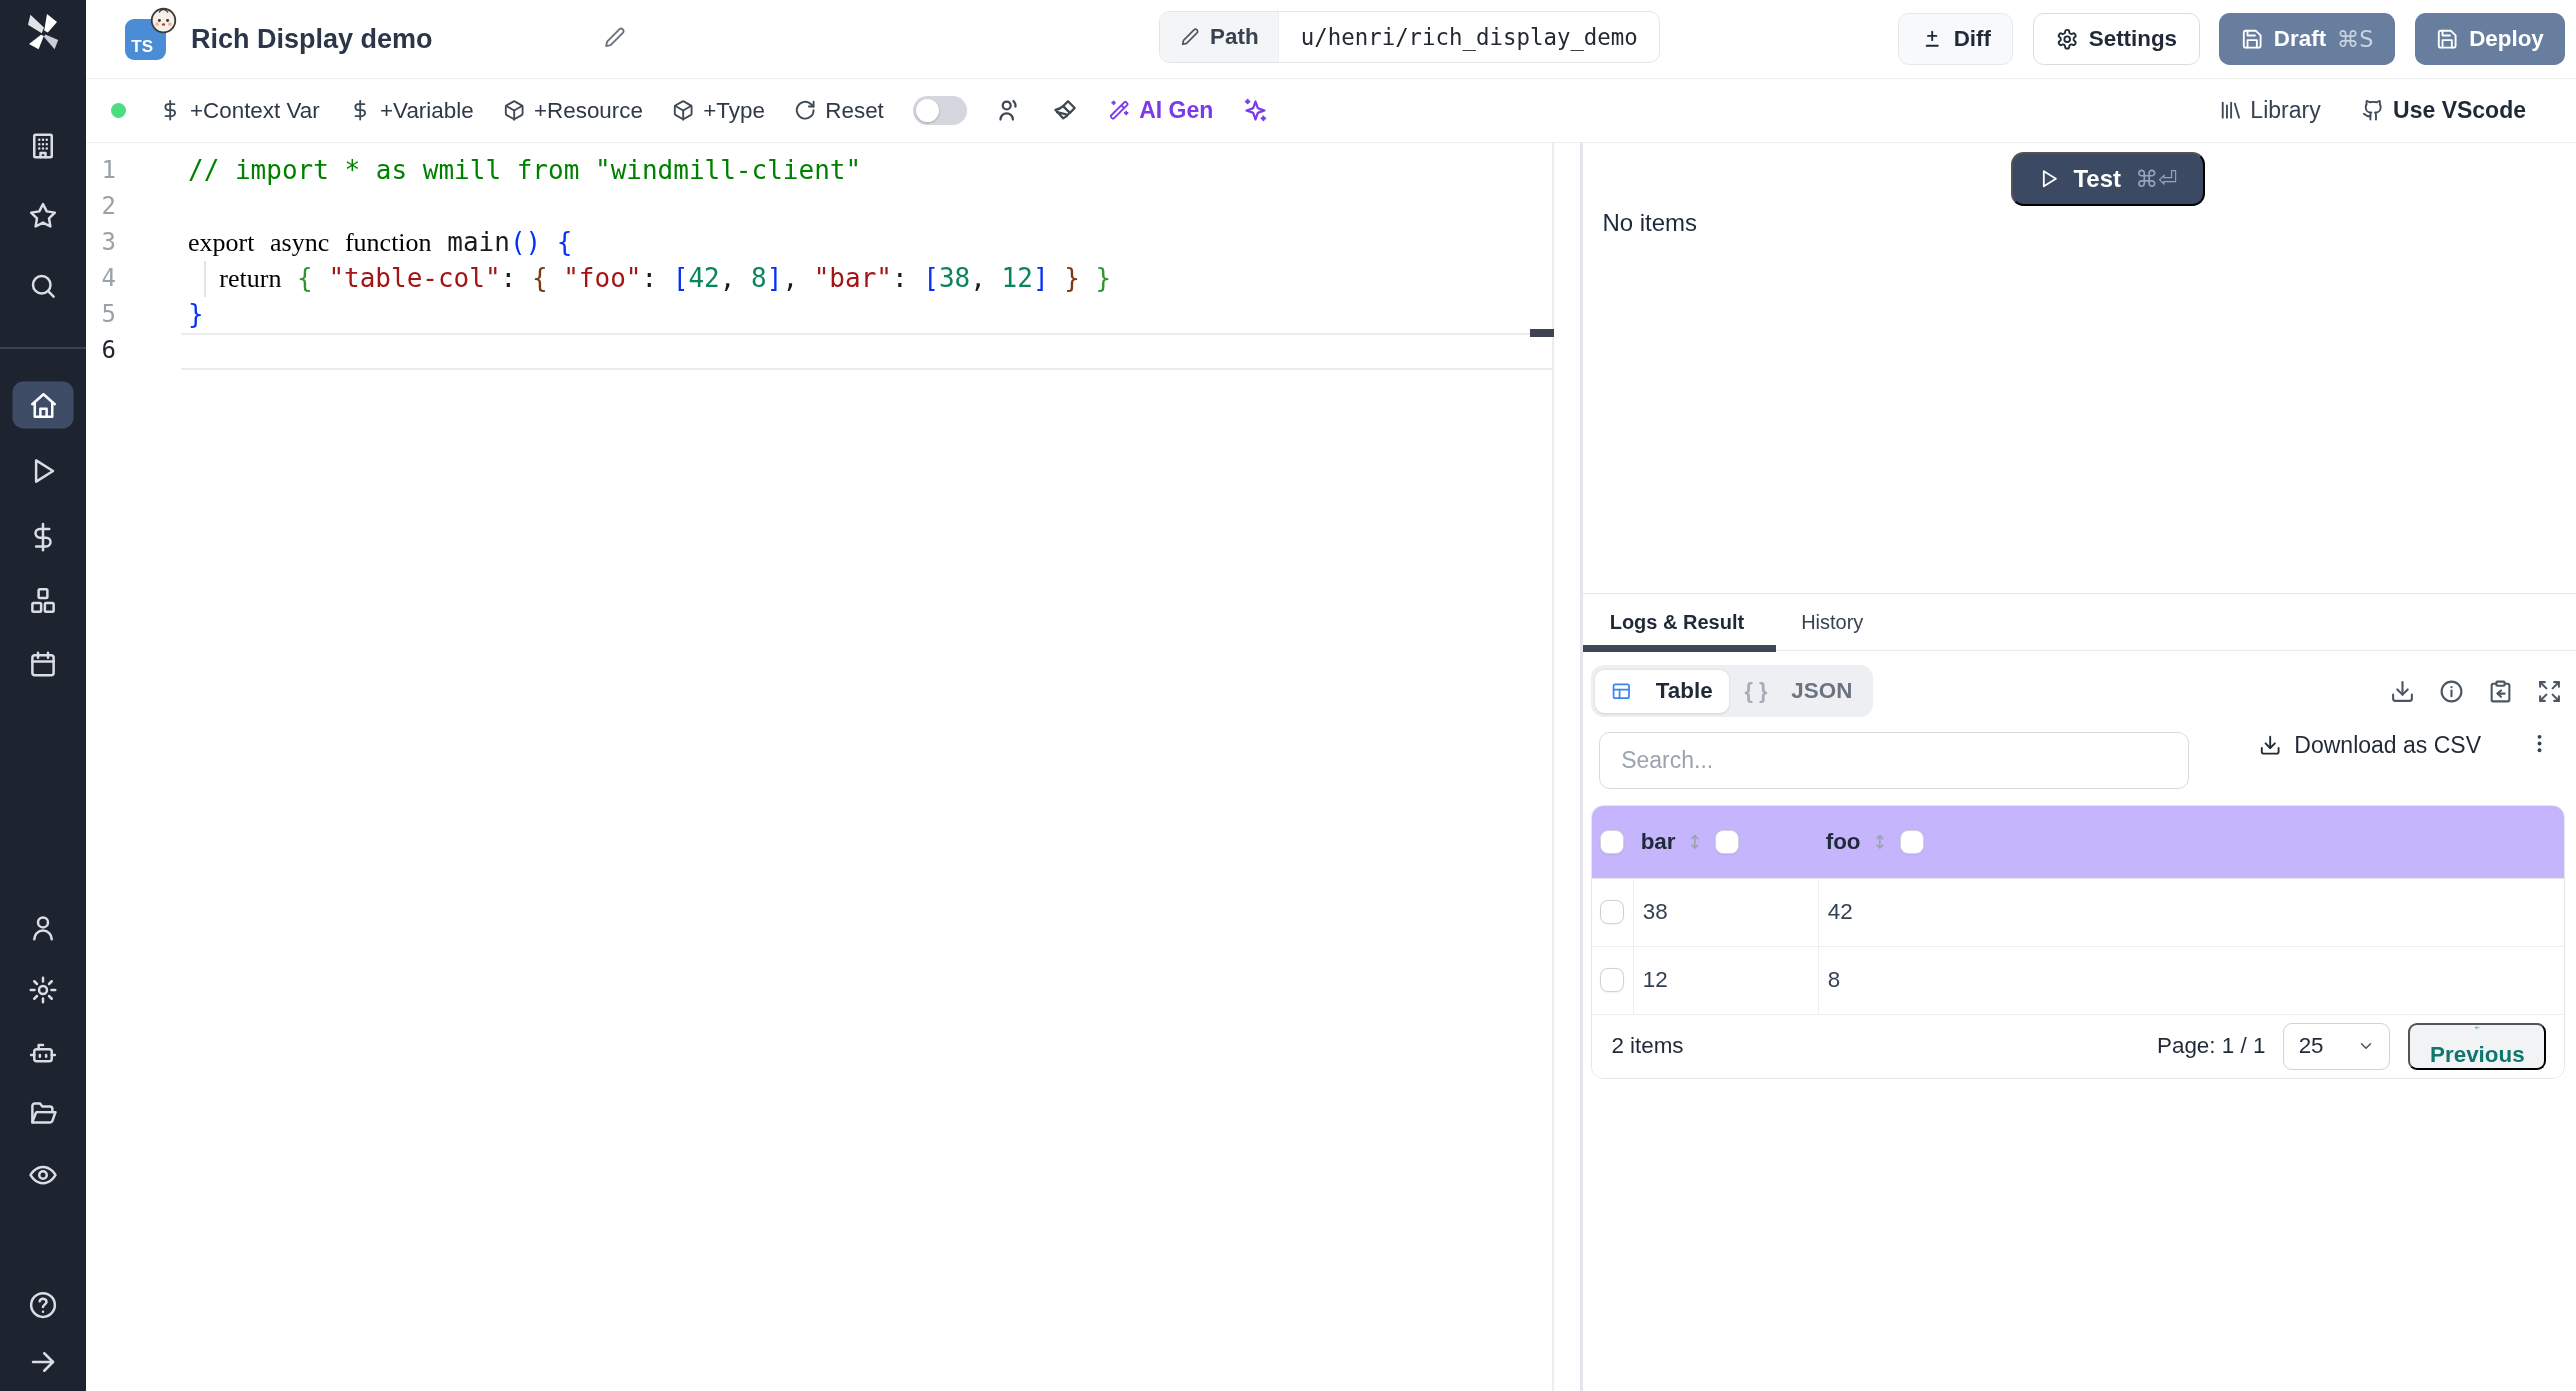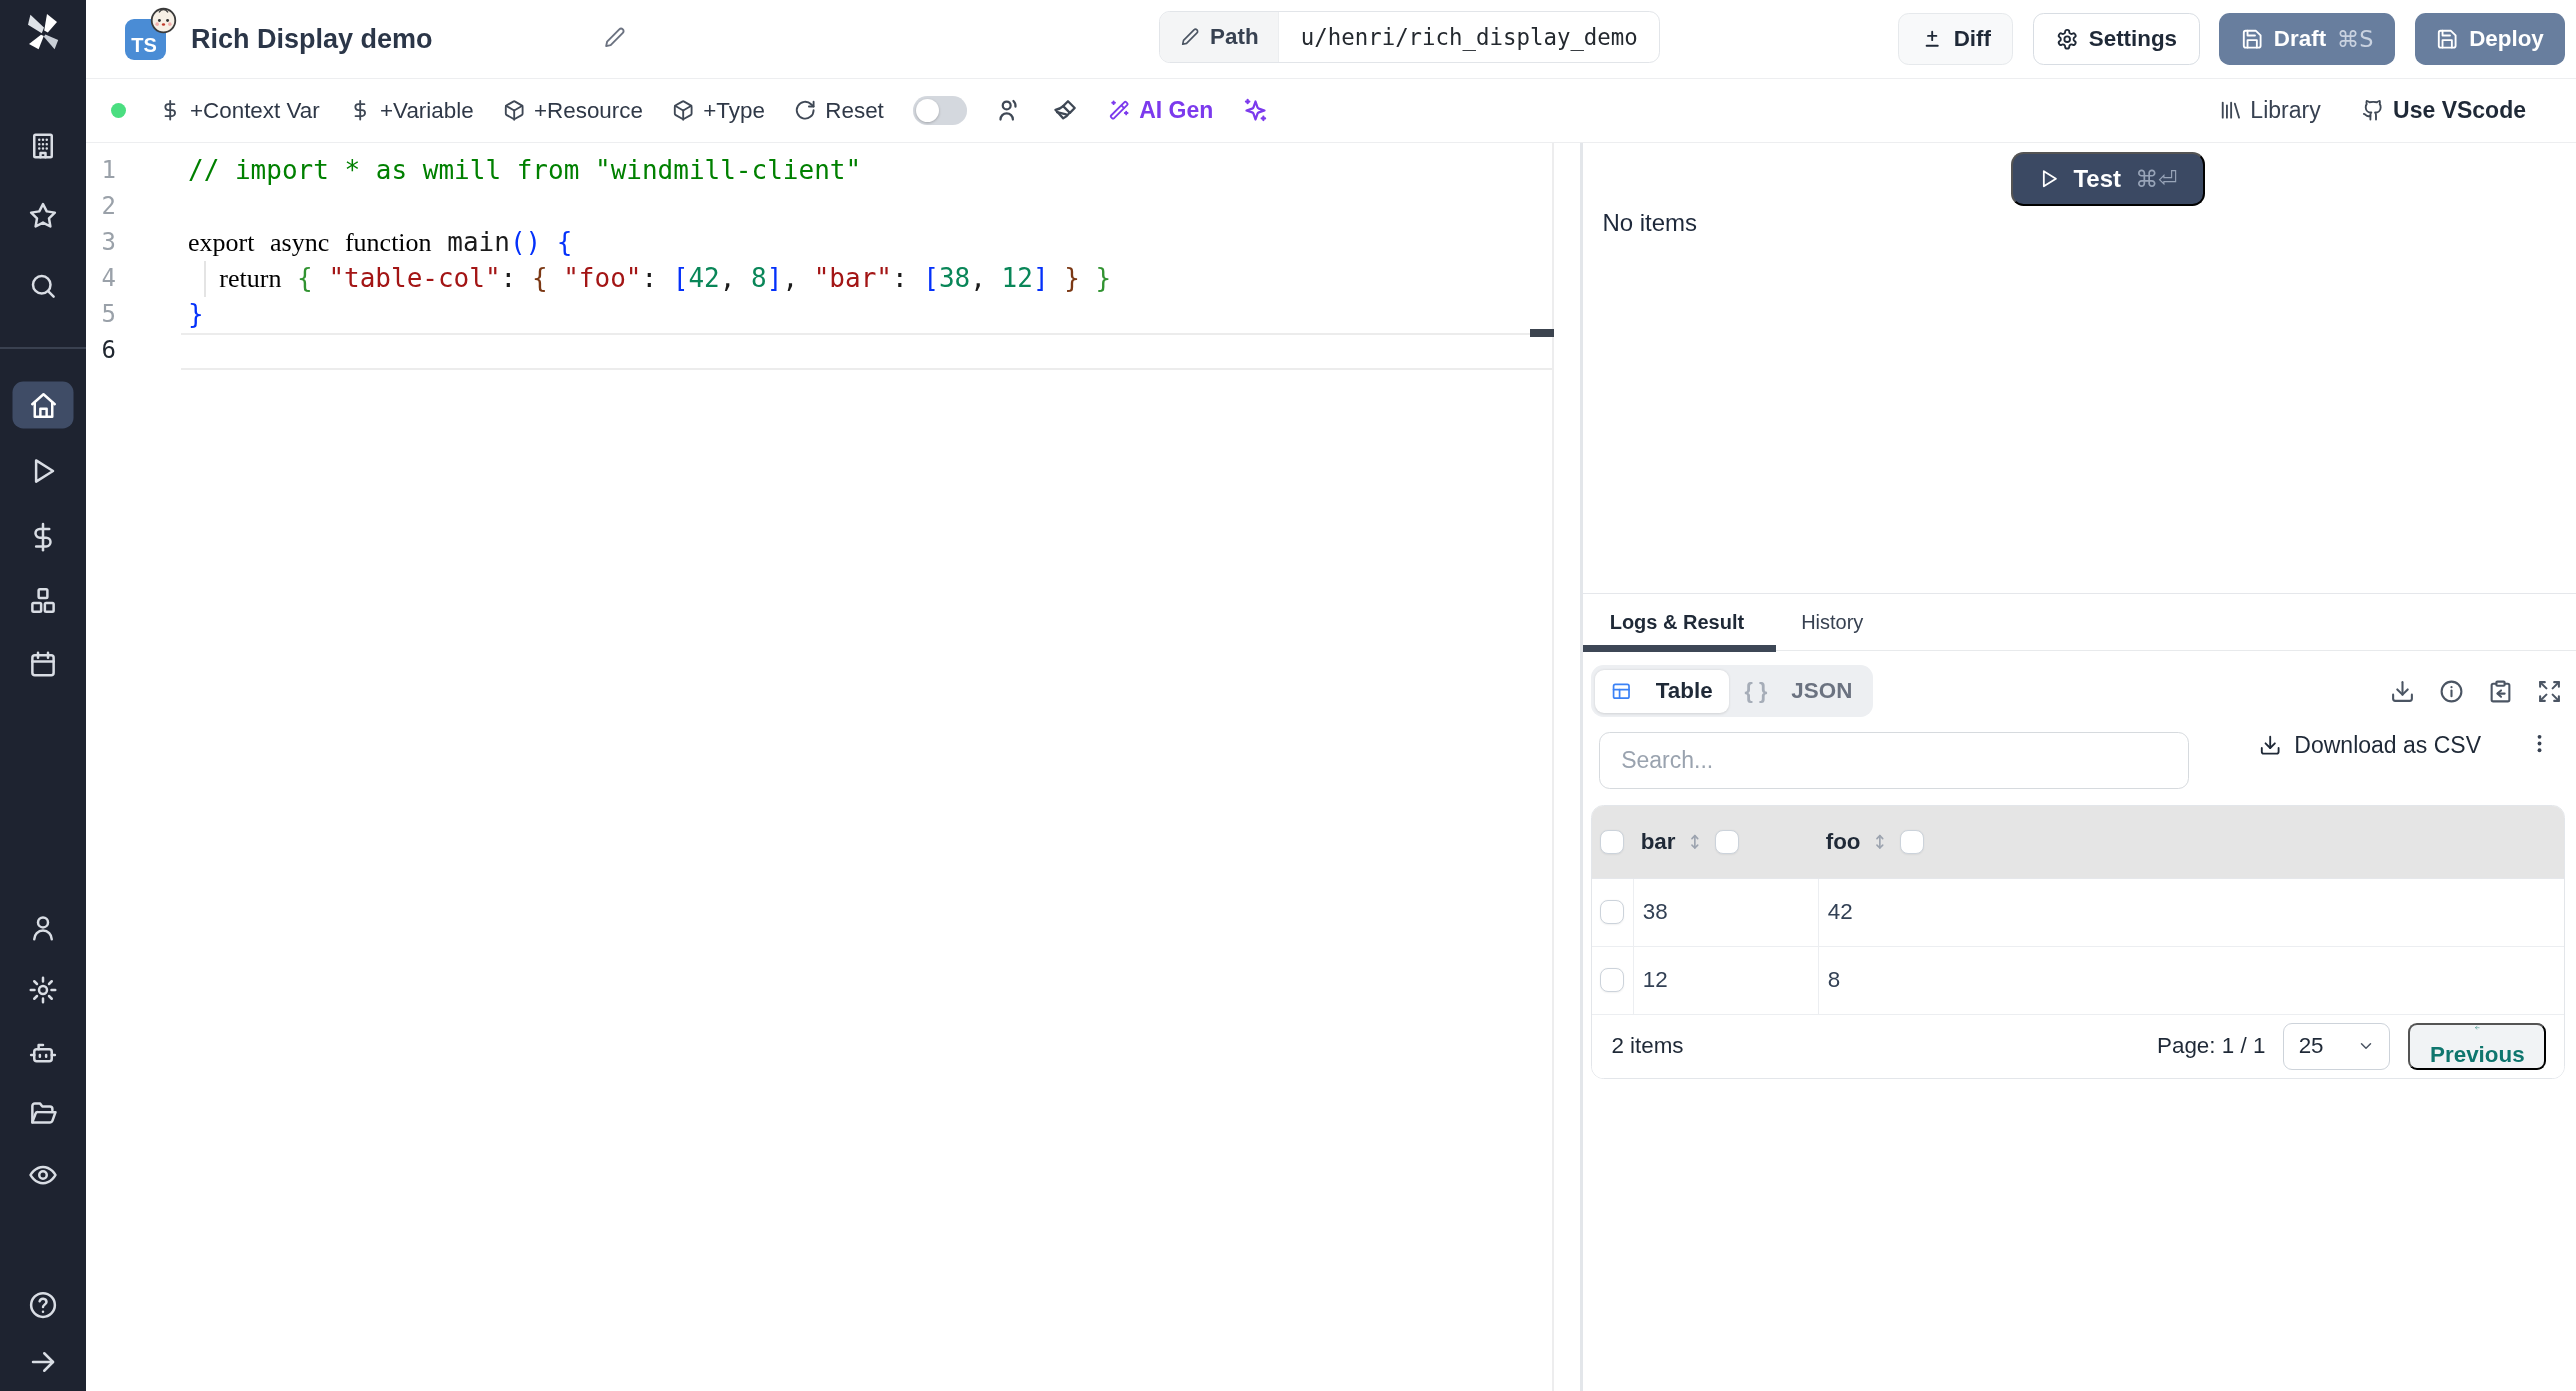--- a/index.html
+++ b/index.html
@@ -16,21 +16,21 @@
   .sdivider { position:absolute; left:0; width:86px; height:1.8px; background:#3a4150; }
   .logo svg { width:48px; height:48px; }
 
   
   .main { flex:1; display:flex; flex-direction:column; min-width:0; }
 
   
   .header { height:79px; flex:none; display:flex; align-items:center; padding-left:39px;
             border-bottom:1.8px solid #edeef0; position:relative; }
   .ts-badge { position:relative; width:41px; height:41px; background:#4a8cd5; border-radius:9px; flex:none; }
-  .ts-badge .ts-label { position:absolute; left:6.3px; bottom:2.7px; color:#fff; font-weight:800; font-size:20px; }
+  .ts-badge .ts-label { position:absolute; left:6.3px; bottom:2.7px; color:#fff; font-weight:800; font-size:17px; }
   .emoji { position:absolute; top:-12.5px; right:-11.6px; width:29px; height:29px; }
   .page-title { margin-left:25px; font-size:27px; font-weight:600; color:#2b3648; }
   .title-edit { margin-left:170px; color:#6b7280; }
   .title-edit svg { width:23px; height:23px; }
   .path-pill { position:absolute; left:1073px; top:10.7px; height:52px; display:flex; align-items:stretch;
                border:1.8px solid #e2e5e9; border-radius:10.7px; overflow:hidden; background:#fff; }
   .path-left { background:#f4f5f6; display:flex; align-items:center; gap:10.7px; padding:0 19.7px;
                color:#374151; font-weight:600; font-size:22.4px; border-right:1.8px solid #eceef0; }
   .path-left svg { width:19.7px; height:19.7px; color:#4b5563; }
   .path-value { display:flex; align-items:center; padding:0 21.5px; font-family:"DejaVu Sans Mono", monospace;
@@ -114,21 +114,21 @@
                   font-size:23px; color:#1f2937; outline:none; font-family:"Liberation Sans", sans-serif; }
   .search-input::placeholder { color:#9aa3af; }
   .dl-csv { margin-left:auto; display:flex; align-items:center; gap:13px; font-size:23px; font-weight:400;
             color:#1f2937; cursor:pointer; }
   .dl-csv svg { width:22.4px; height:22.4px; }
   .kebab { margin-left:47px; margin-right:10.7px; cursor:pointer; color:#374151; display:flex; }
   .kebab svg { width:23px; height:23px; }
 
   .card { margin:16px 10.7px 0 8px; border:1.8px solid #e3e6ea; border-radius:12.5px; overflow:hidden; }
   .trow { display:grid; grid-template-columns:41px 185px 1fr; align-items:center; }
-  .thead { height:73px; background:#e5e5e5; border-bottom:1.8px solid #e5e7eb; }
+  .thead { height:73px; background:#c4b5fd; border-bottom:1.8px solid #e5e7eb; }
   .tbody-row { height:68px; border-bottom:1.8px solid #eceef1; background:#fff; }
   .cell-check { display:flex; justify-content:center; }
   .checkbox { width:24px; height:24px; border:1.8px solid #ccd3db; border-radius:8px; background:#fff;
               box-shadow:0 0.9px 1.8px rgba(0,0,0,.06); cursor:pointer; flex:none; }
   .hcell { display:flex; align-items:center; gap:9.8px; padding-left:8px; }
   .hlabel { font-size:22.4px; font-weight:700; color:#1f2937; }
   .sort { color:#9ca3af; display:flex; cursor:pointer; }
   .sort svg { width:19.7px; height:19.7px; }
   .bcell { font-size:22.4px; color:#334155; padding-left:9px; height:100%; display:flex; align-items:center;
            border-left:1.8px solid #eceef1; }

